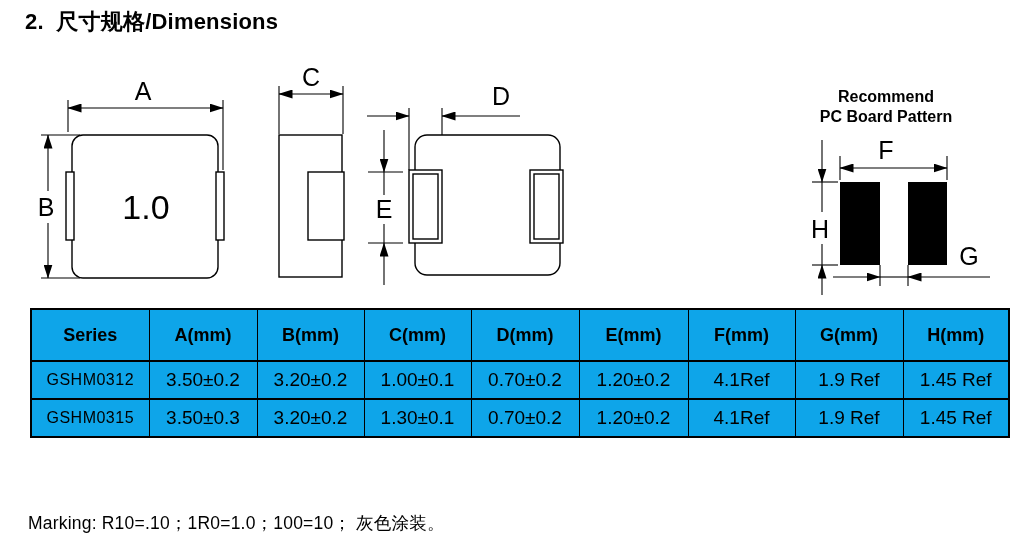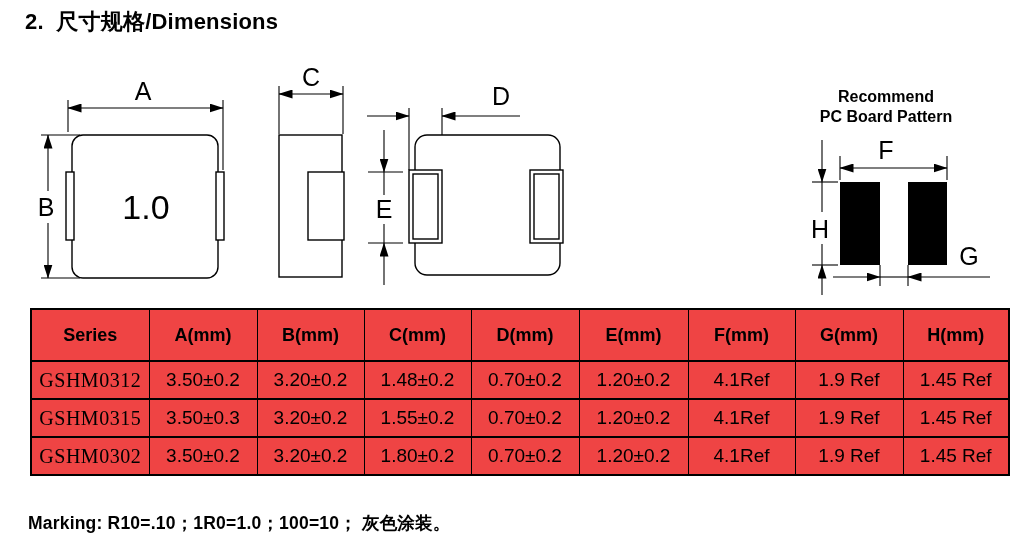--- a/index.html
+++ b/index.html
@@ -15,35 +15,35 @@
   .drawings text{font-family:"Liberation Sans",sans-serif;fill:#000;}
   .dimletter{font-size:25px;}
   .pcbhead{font-size:16px;font-weight:bold;}
   .partmark{font-size:34px;}
   .outline{fill:#fff;stroke:#000;stroke-width:1.4;}
   .solidpad{fill:#000;stroke:none;}
   .dim{stroke:#000;stroke-width:1.1;fill:none;}
   .mask{fill:#fff;stroke:none;}
   table.dims{
     position:absolute;left:30px;top:308px;border-collapse:collapse;table-layout:fixed;
-    background:#ef4444;border:2.4px solid #000;
+    background:#0ea5e9;border:2.4px solid #000;
   }
   table.dims th,table.dims td{
     border:1.3px solid #000;border-top-width:2.2px;border-bottom-width:2.2px;
     text-align:center;vertical-align:middle;padding:0;white-space:nowrap;
   }
   table.dims th{height:50px;font-size:18px;font-weight:bold;}
   table.dims td{height:36px;font-size:19px;}
   table.dims td.series{
-    font-family:Liberation Serif, serif;
-    font-size:20px;letter-spacing:.5px;
+    font-family:Liberation Sans, sans-serif;
+    font-size:16px;letter-spacing:.5px;
   }
   .marking{
     position:absolute;left:28px;top:511px;
-    font-size:17.5px;font-weight:bold;letter-spacing:.2px;
+    font-size:17.5px;font-weight:normal;letter-spacing:.2px;
   }
 </style>
 </head>
 <body>
 
 <div class="page">
 
   <div class="title">2.  尺寸规格/Dimensions</div>
 
   <svg class="drawings" width="1028" height="248" viewBox="0 0 1028 248" xmlns="http://www.w3.org/2000/svg">
@@ -146,43 +146,32 @@
         <th>F(mm)</th>
         <th>G(mm)</th>
         <th>H(mm)</th>
       </tr>
     </thead>
     <tbody>
       <tr>
         <td class="series">GSHM0312</td>
         <td>3.50±0.2</td>
         <td>3.20±0.2</td>
-        <td>1.48±0.2</td>
+        <td>1.00±0.1</td>
         <td>0.70±0.2</td>
         <td>1.20±0.2</td>
         <td>4.1Ref</td>
         <td>1.9 Ref</td>
         <td>1.45 Ref</td>
       </tr>
       <tr>
         <td class="series">GSHM0315</td>
         <td>3.50±0.3</td>
         <td>3.20±0.2</td>
-        <td>1.55±0.2</td>
-        <td>0.70±0.2</td>
-        <td>1.20±0.2</td>
-        <td>4.1Ref</td>
-        <td>1.9 Ref</td>
-        <td>1.45 Ref</td>
-      </tr>
-      <tr>
-        <td class="series">GSHM0302</td>
-        <td>3.50±0.2</td>
-        <td>3.20±0.2</td>
-        <td>1.80±0.2</td>
+        <td>1.30±0.1</td>
         <td>0.70±0.2</td>
         <td>1.20±0.2</td>
         <td>4.1Ref</td>
         <td>1.9 Ref</td>
         <td>1.45 Ref</td>
       </tr>
     </tbody>
   </table>
 
   <div class="marking">Marking: R10=.10；1R0=1.0；100=10； 灰色涂装。</div>

